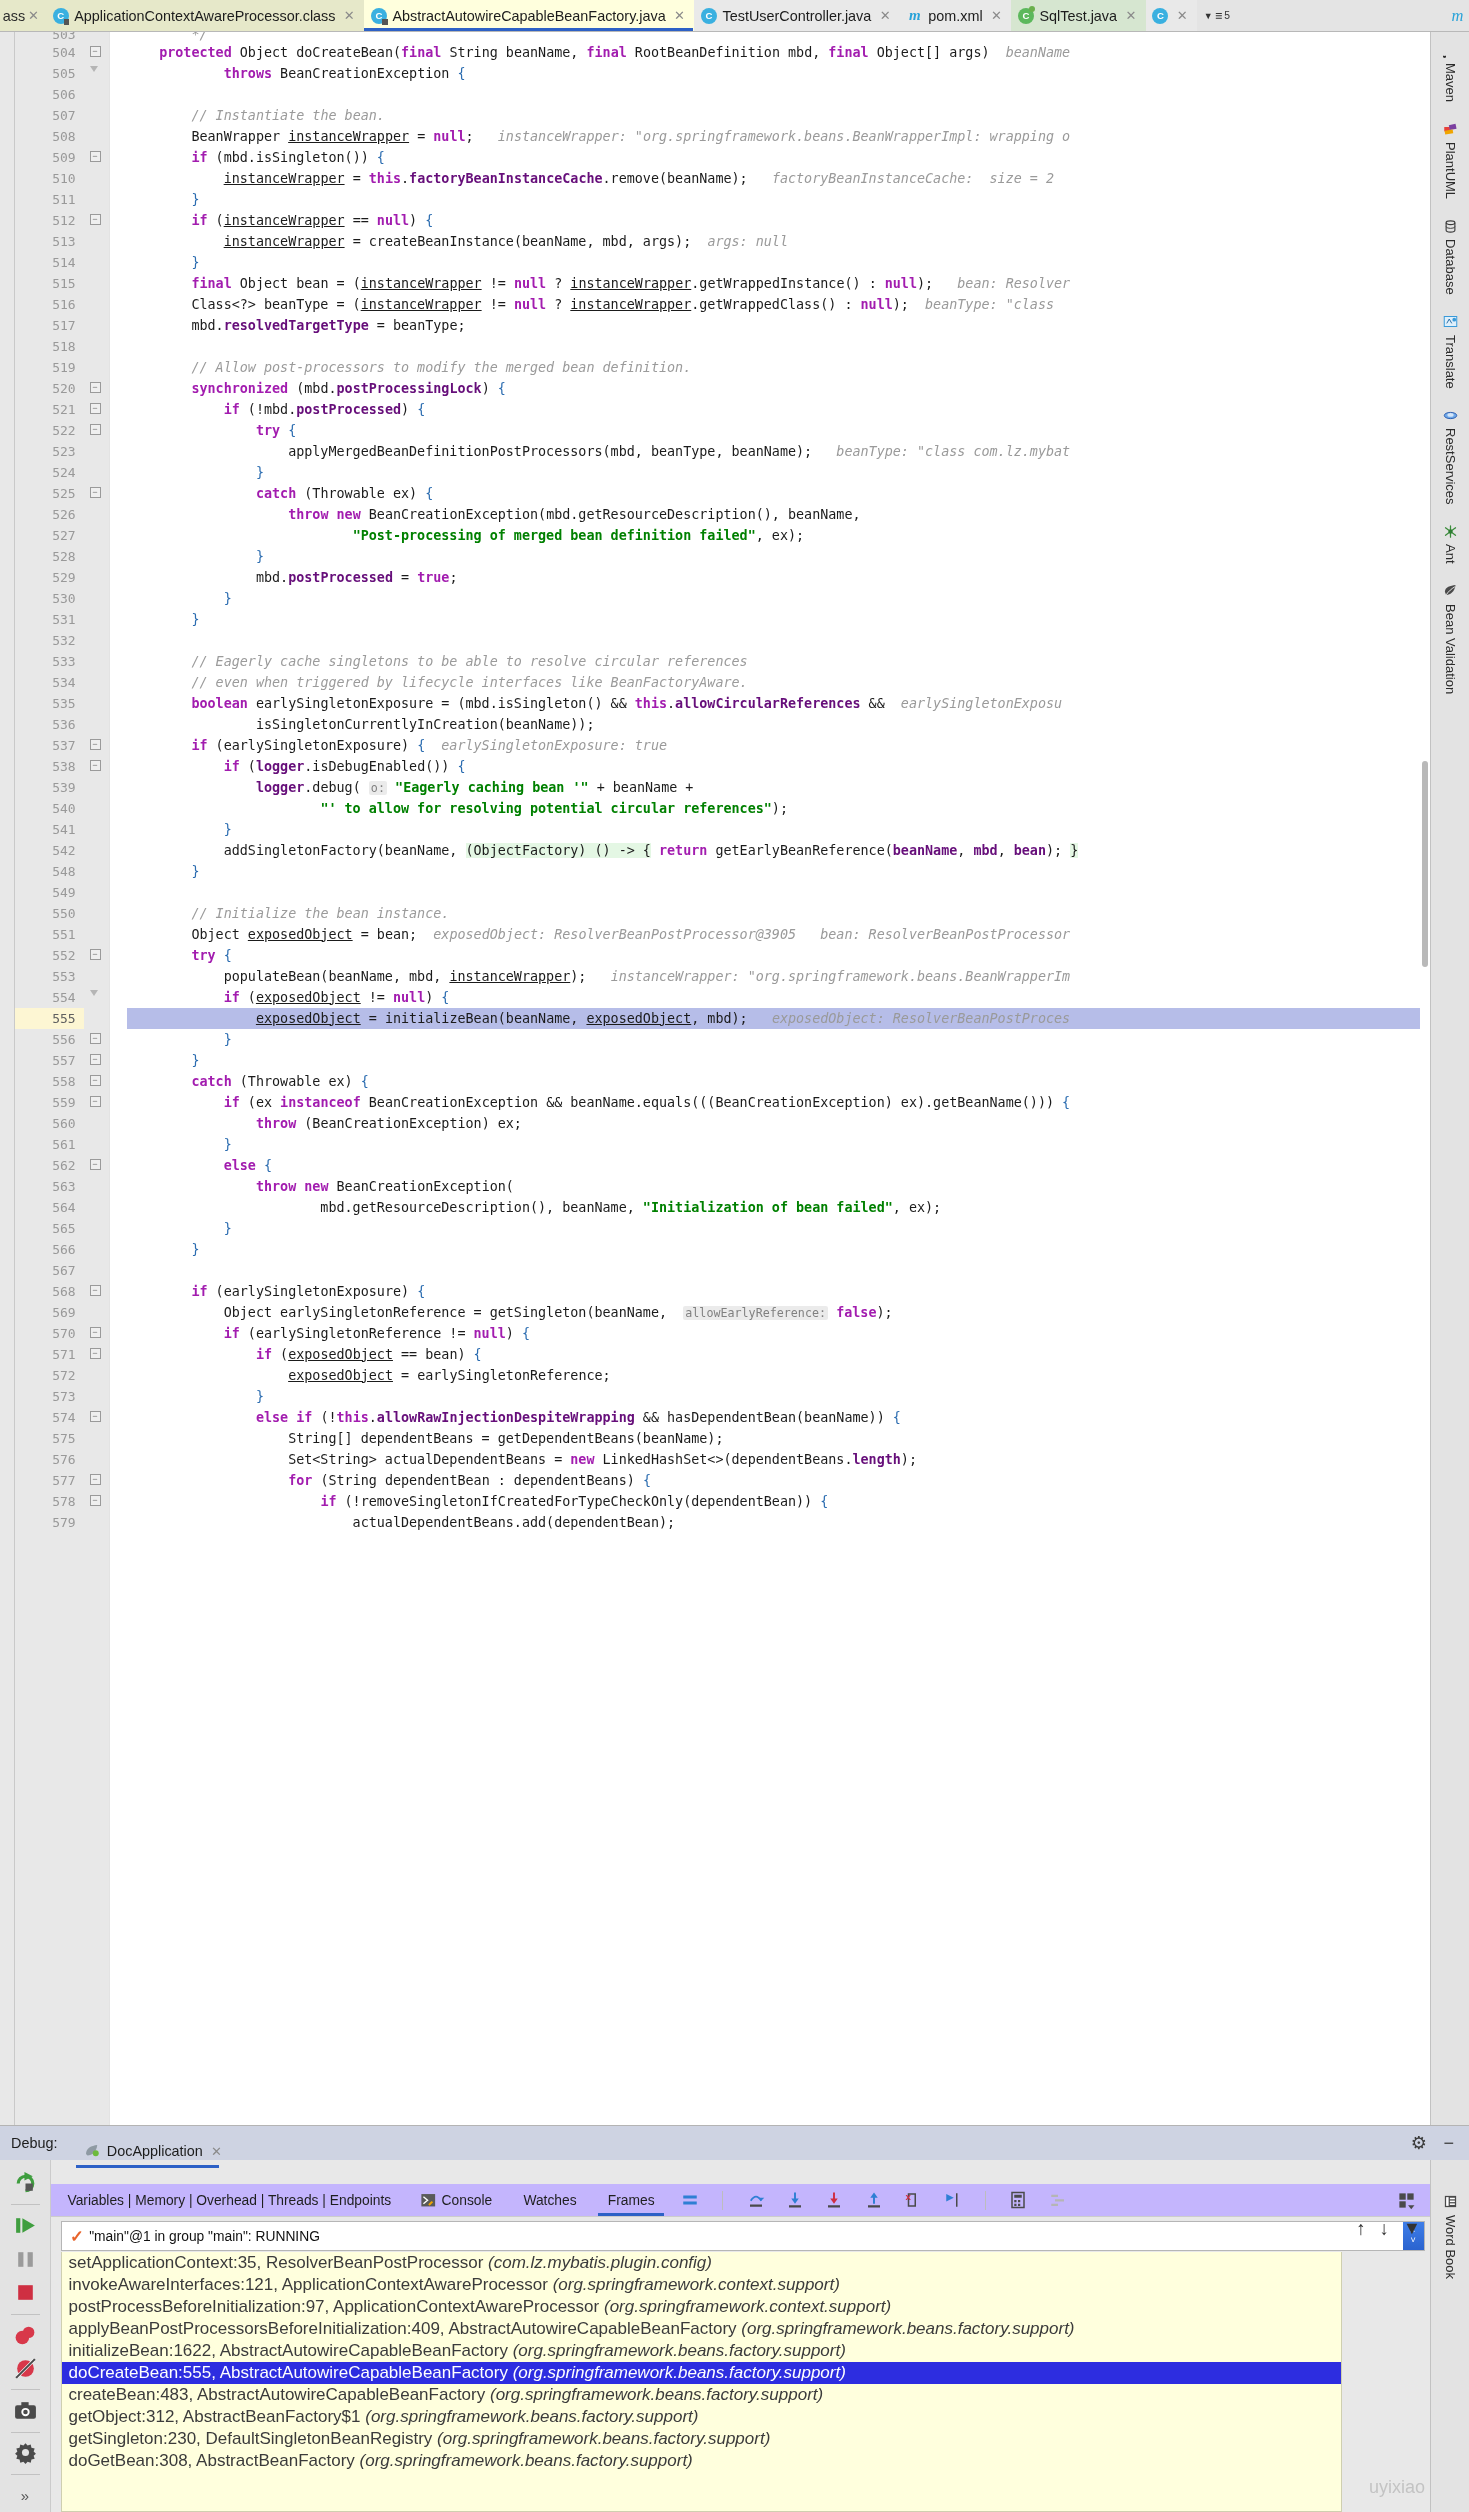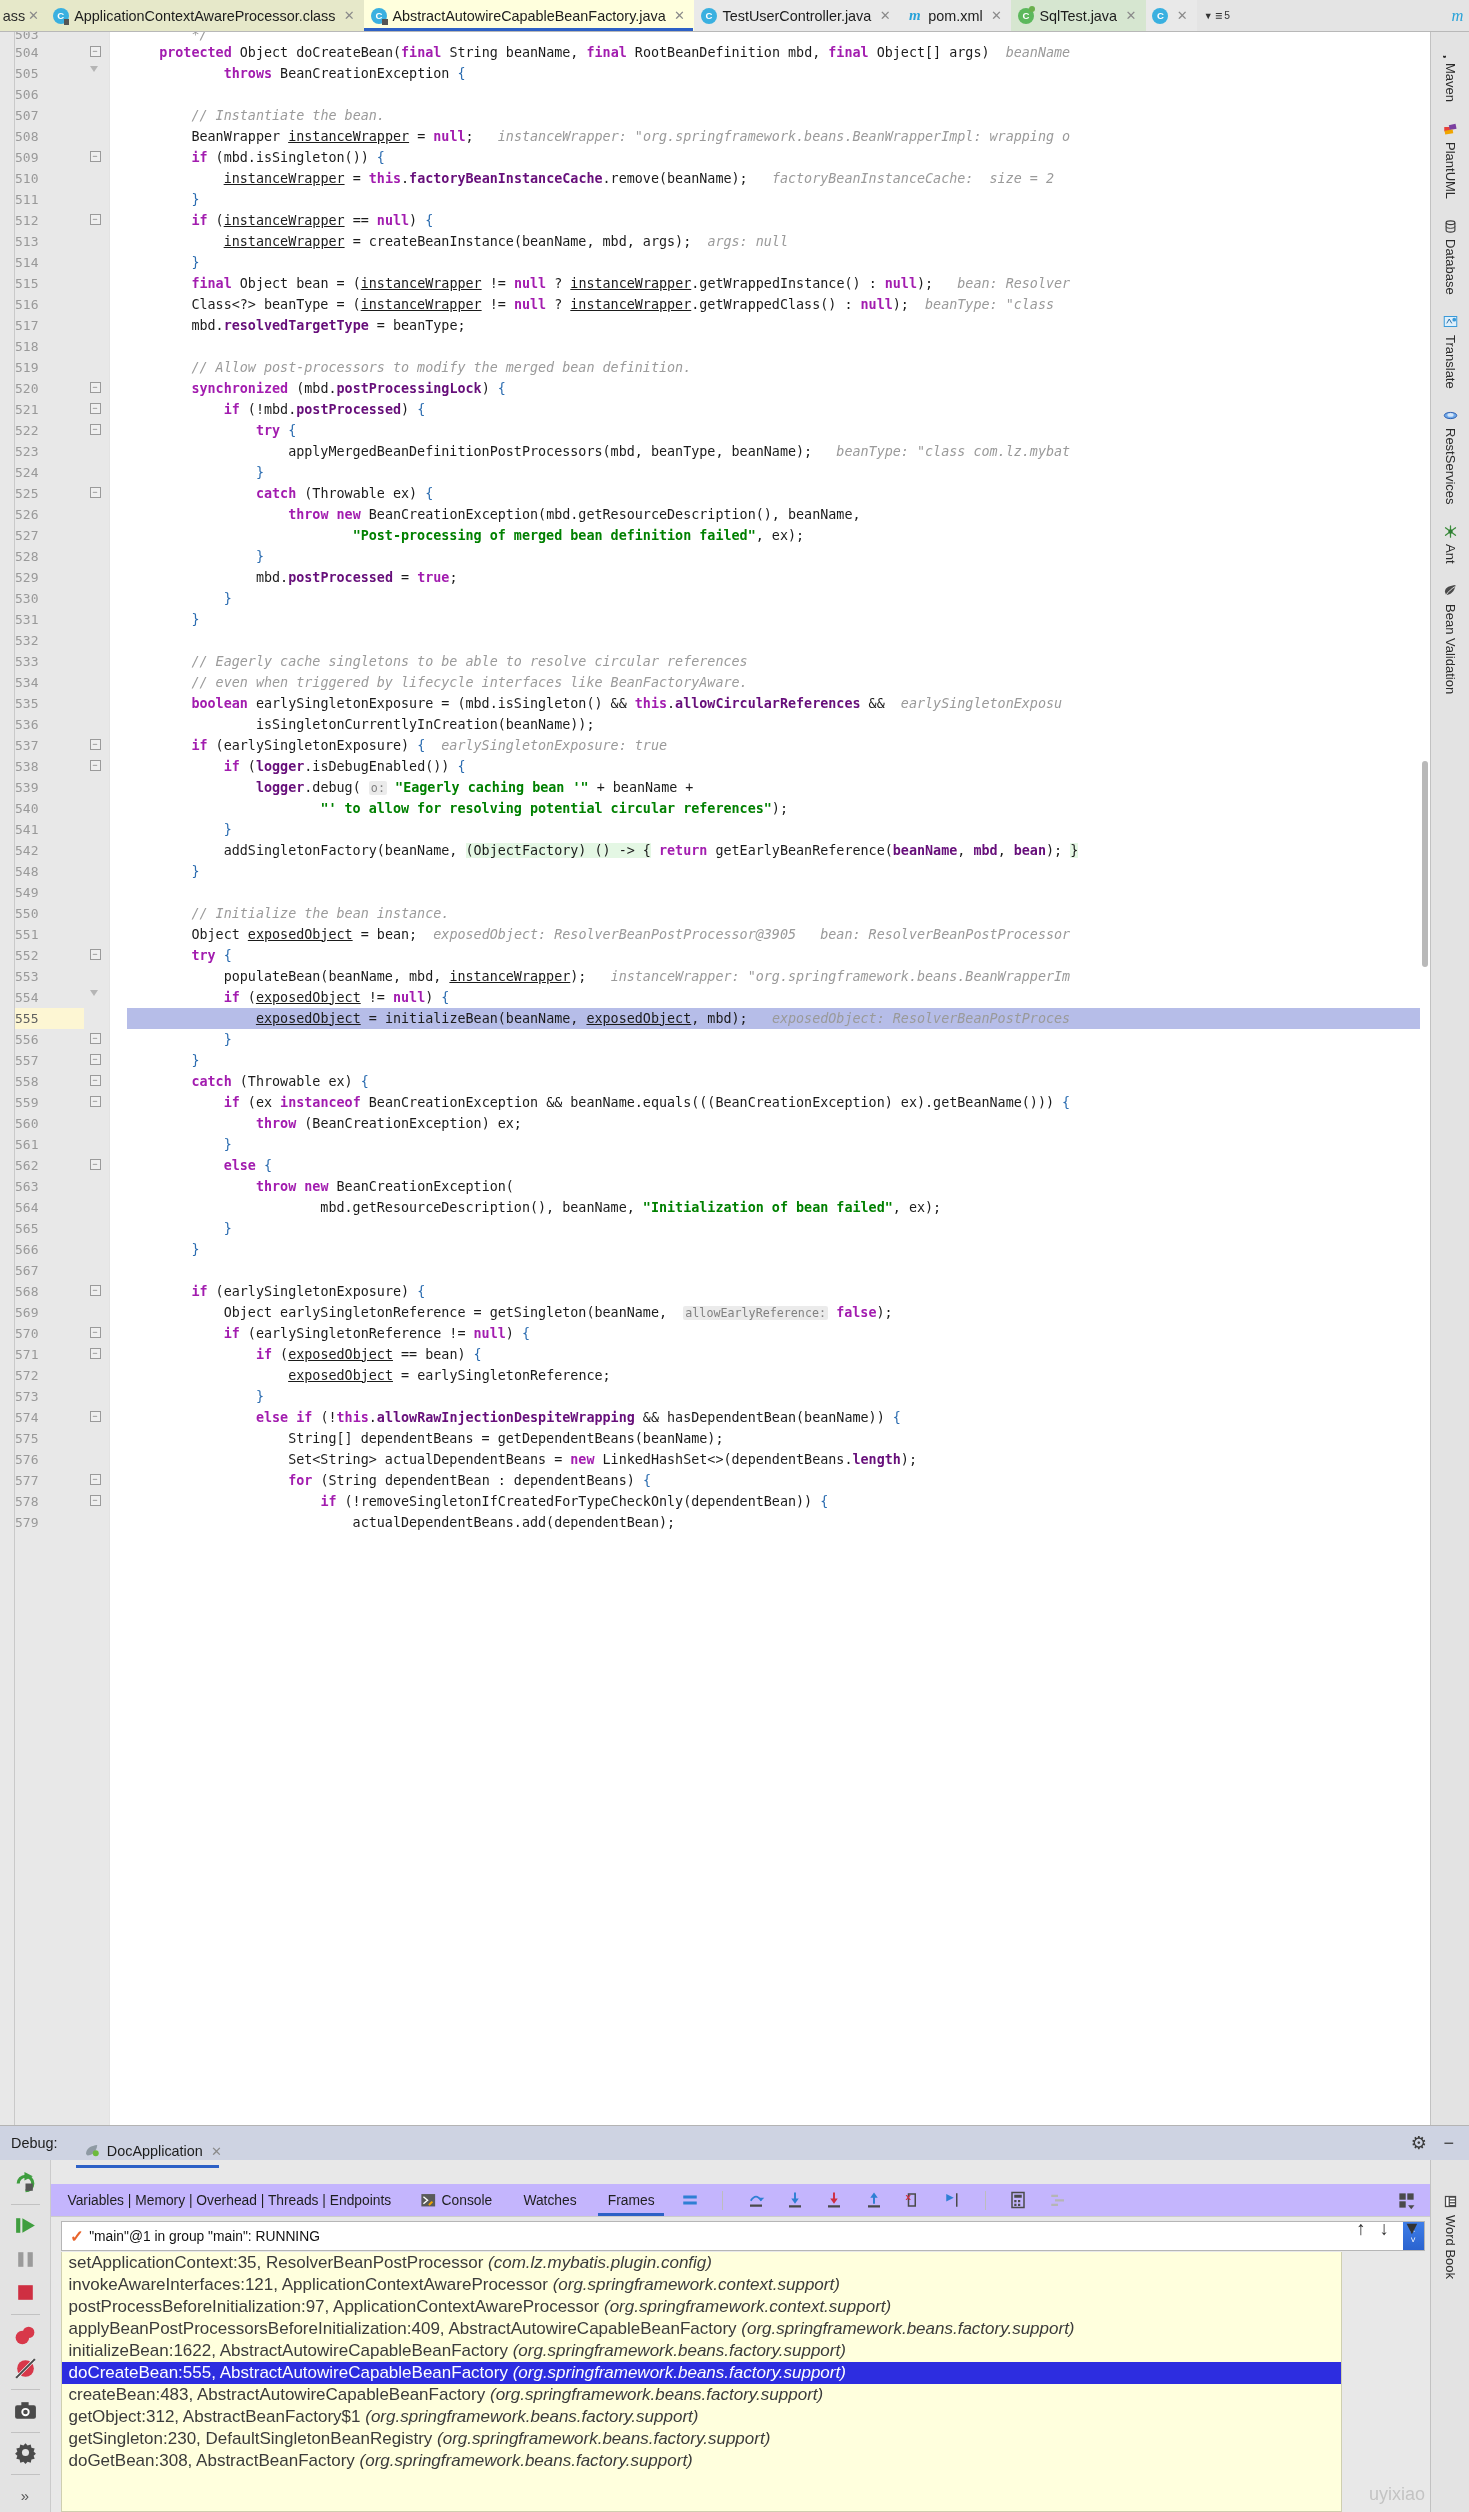--- a/index.html
+++ b/index.html
@@ -85,21 +85,21 @@
     position: relative;
   }
 
   
   .editor-wrap {
     flex: 1 1 auto; display: flex;
     background: #ffffff; position: relative; overflow: hidden;
   }
   .gutter {
     width: 69px; background: #e8e8e8; flex: none;
-    text-align: left; position: relative;
+    text-align: right; position: relative;
   }
   .gutter .gl {
     height: 21px; line-height: 21px;
     padding-right: 8.3px;
     font-family: "DejaVu Sans Mono", monospace;
     font-size: 13px; color: #999999;
   }
   .gutter .gl.cur { background: #fdf6d3; color:#606060; }
   .foldcol { width: 25px; background:#e8e8e8; flex:none; position:relative; }
   .foldcol .fm { height:21px; position:relative; }
@@ -232,21 +232,21 @@
   }
   .frame-row {
     height: 22px; line-height:22px; padding-left: 6.9px;
     font-size: 17px; color: #3b3b3b; white-space: nowrap;
   }
   .frame-row .pkg { font-style: italic; }
   .frame-row.sel { background:#2d2de0; color:#ffffff; }
   .frame-row.sel .pkg { color:#ffffff; }
 
   .watermark {
-    position:absolute; right: 44px; bottom: 7px;
+    position:absolute; right: 44px; bottom: 14px;
     font-size: 18px; color: rgba(150,150,150,0.45);
   }
 </style>
 </head>
 <body>
 
 <div id="app">
 
   <div class="tabbar">
     <div class="tab-left-edge">

